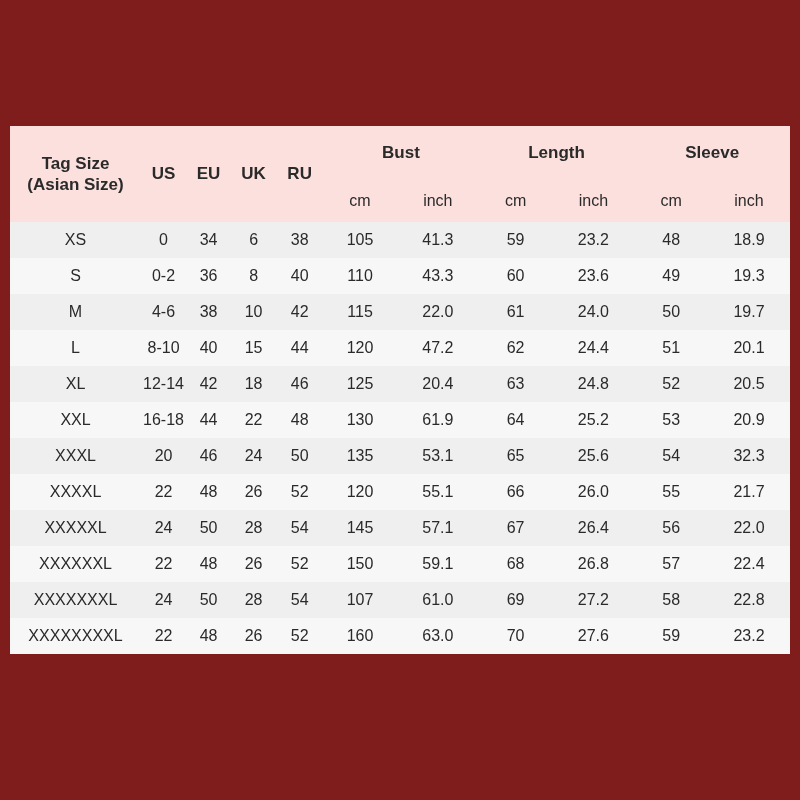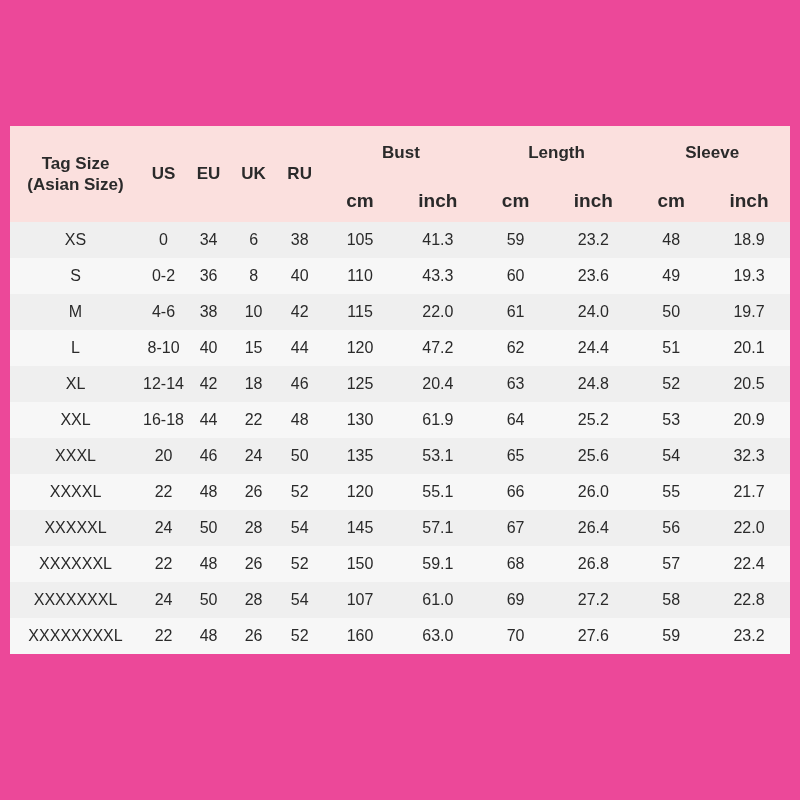--- a/index.html
+++ b/index.html
@@ -7,21 +7,21 @@
     padding: 0;
     width: 800px;
     height: 800px;
     background: #ffffff;
     font-family: "Liberation Sans", sans-serif;
   }
   #page {
     position: relative;
     width: 800px;
     height: 800px;
-    background: #ec4899;
+    background: #7f1d1d;
     overflow: hidden;
   }
   .table-wrap {
     position: absolute;
     left: 10px;
     top: 126px;
     width: 780px;
   }
   table.size-chart {
     border-collapse: collapse;
@@ -41,22 +41,22 @@
   
   tr.hdr-top td {
     background: #fbe0de;
     height: 54px;
     font-weight: bold;
     font-size: 17px;
   }
   tr.hdr-bot td {
     background: #fbe0de;
     height: 42px;
-    font-weight: bold;
-    font-size: 19px;
+    font-weight: normal;
+    font-size: 16px;
   }
   td.tagsize {
     background: #fbe0de;
     font-weight: bold;
     font-size: 17px;
     line-height: 1.25;
   }
   td.group-title {
     font-weight: bold;
     font-size: 17px;

